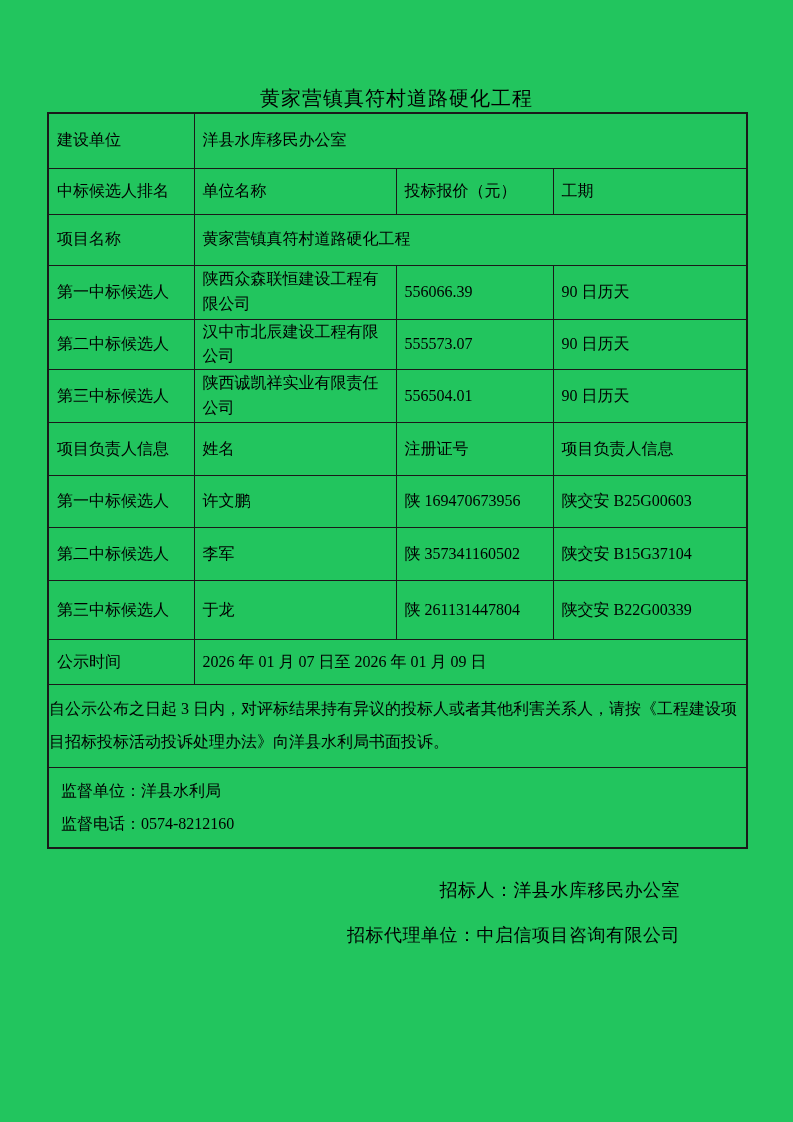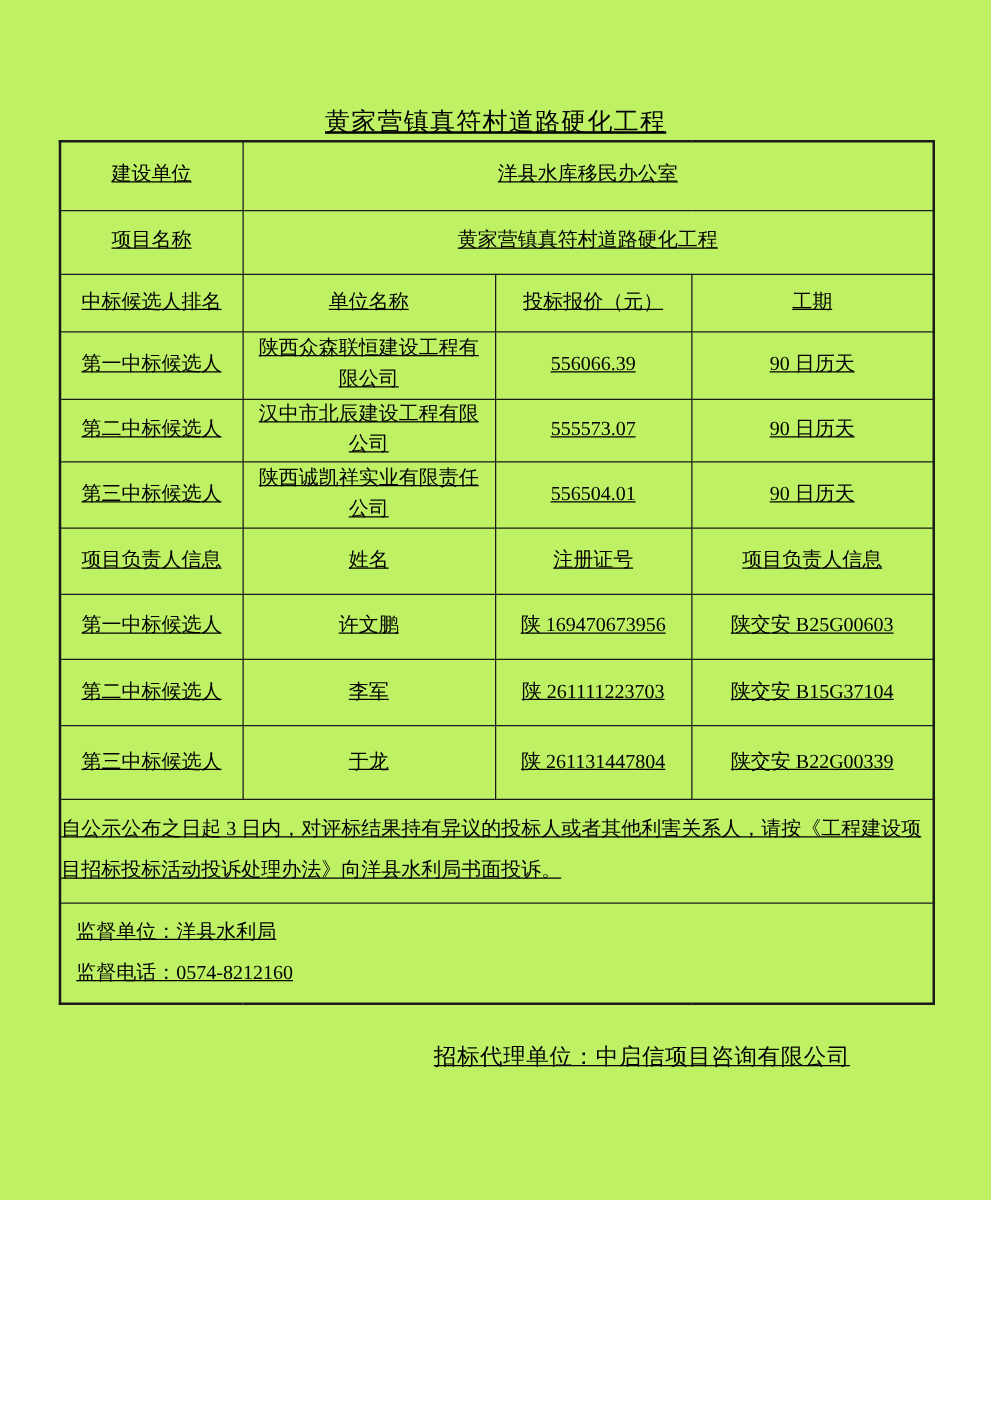--- a/index.html
+++ b/index.html
@@ -4,26 +4,25 @@
 <style>
   * { margin: 0; padding: 0; box-sizing: border-box; }
   html, body {
     background: #ffffff;
     font-family: "Liberation Serif", "DejaVu Serif", serif;
     color: #000000;
   }
   .page {
     position: relative;
     width: 793px;
-    height: 960px;
+    height: 1122px;
     margin: 0 auto;
-    background: #bef264;
+    background: #22c55e;
     padding: 84px 47px 0 47px;
     overflow: hidden;
-    text-decoration: underline;
   }
   .doc-title {
     text-align: center;
     font-size: 20px;
     font-weight: normal;
     line-height: 28px;
     letter-spacing: 1px;
   }
   .doc-subtitle {
     text-align: center;
@@ -36,21 +35,20 @@
   }
   table.result-table {
     width: 699px;
     border-collapse: collapse;
     table-layout: fixed;
     border: 2px solid #1a1a1a;
     font-size: 16px;
   }
   table.result-table td {
     border: 1px solid #1a1a1a;
-    text-align: center;
     vertical-align: middle;
     padding: 0 8px;
     line-height: 1.55;
   }
   col.c1 { width: 146px; }
   col.c2 { width: 202px; }
   col.c3 { width: 157px; }
   col.c4 { width: 194px; }
   td.left { text-align: left; }
   td.pad-left { padding-left: 12px; }
@@ -89,29 +87,29 @@
       <col class="c1">
         <col class="c2">
         <col class="c3">
         <col class="c4">
     </colgroup>
     <tbody>
       <tr style="height:55px;">
         <td>建设单位</td>
         <td colspan="3">洋县水库移民办公室</td>
       </tr>
-      <tr style="height:51px;">
-        <td>项目名称</td>
-        <td colspan="3">黄家营镇真符村道路硬化工程</td>
-      </tr>
       <tr style="height:46px;">
         <td>中标候选人排名</td>
         <td>单位名称</td>
         <td>投标报价（元）</td>
         <td>工期</td>
+      </tr>
+      <tr style="height:51px;">
+        <td>项目名称</td>
+        <td colspan="3">黄家营镇真符村道路硬化工程</td>
       </tr>
       <tr style="height:54px;">
         <td>第一中标候选人</td>
         <td>陕西众森联恒建设工程有限公司</td>
         <td>556066.39</td>
         <td>90 日历天</td>
       </tr>
       <tr style="height:50px;">
         <td>第二中标候选人</td>
         <td>汉中市北辰建设工程有限公司</td>
@@ -132,38 +130,43 @@
       </tr>
       <tr style="height:52px;">
         <td>第一中标候选人</td>
         <td>许文鹏</td>
         <td>陕 169470673956</td>
         <td>陕交安 B25G00603</td>
       </tr>
       <tr style="height:53px;">
         <td>第二中标候选人</td>
         <td>李军</td>
-        <td>陕 261111223703</td>
+        <td>陕 357341160502</td>
         <td>陕交安 B15G37104</td>
       </tr>
       <tr style="height:59px;">
         <td>第三中标候选人</td>
         <td>于龙</td>
         <td>陕 261131447804</td>
         <td>陕交安 B22G00339</td>
+      </tr>
+      <tr style="height:45px;">
+        <td>公示时间</td>
+        <td colspan="3" class="left pad-left">2026 年 01 月 07 日至 2026 年 01 月 09 日</td>
       </tr>
       <tr style="height:65px;">
         <td colspan="4" class="notice-cell">自公示公布之日起 3 日内，对评标结果持有异议的投标人或者其他利害关系人，请按《工程建设项目招标投标活动投诉处理办法》向洋县水利局书面投诉。</td>
       </tr>
       <tr style="height:64px;">
         <td colspan="4" class="supervision-cell">
           <div>监督单位：洋县水利局</div>
           <div>监督电话：0574-8212160</div>
         </td>
       </tr>
     </tbody>
   </table>
 
   <div class="footer-block">
+    <div class="footer-line">招标人：洋县水库移民办公室</div>
     <div class="footer-line">招标代理单位：中启信项目咨询有限公司</div>
   </div>
 
 </div>
 
 </body></html>

